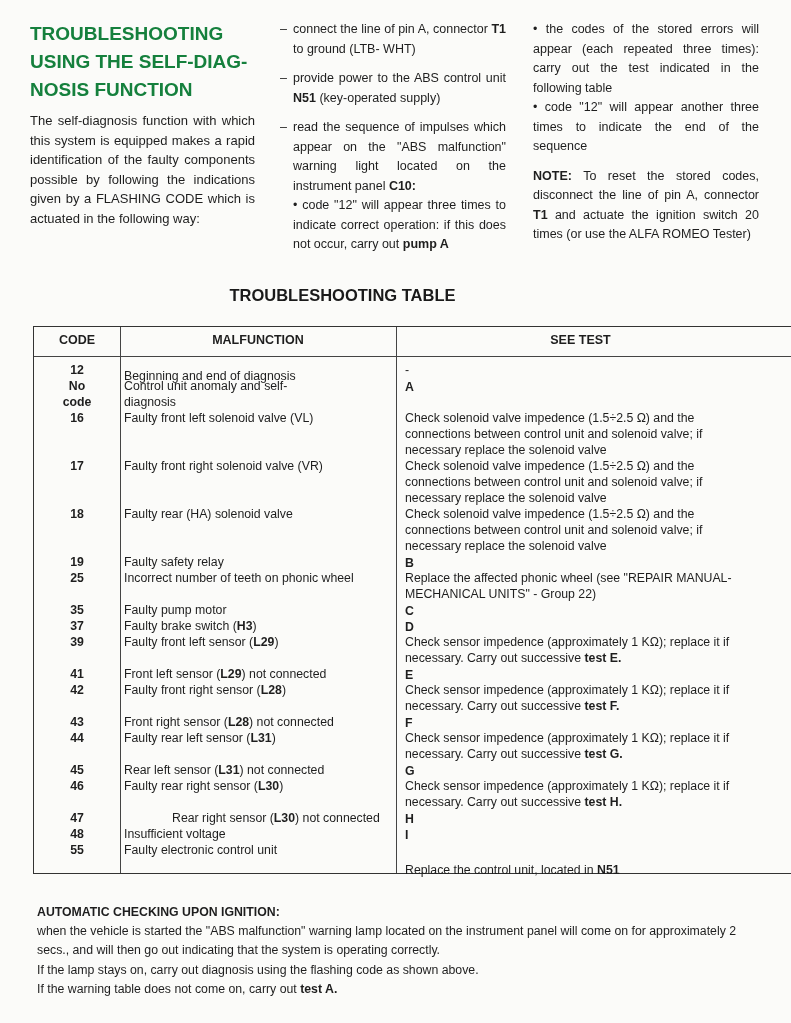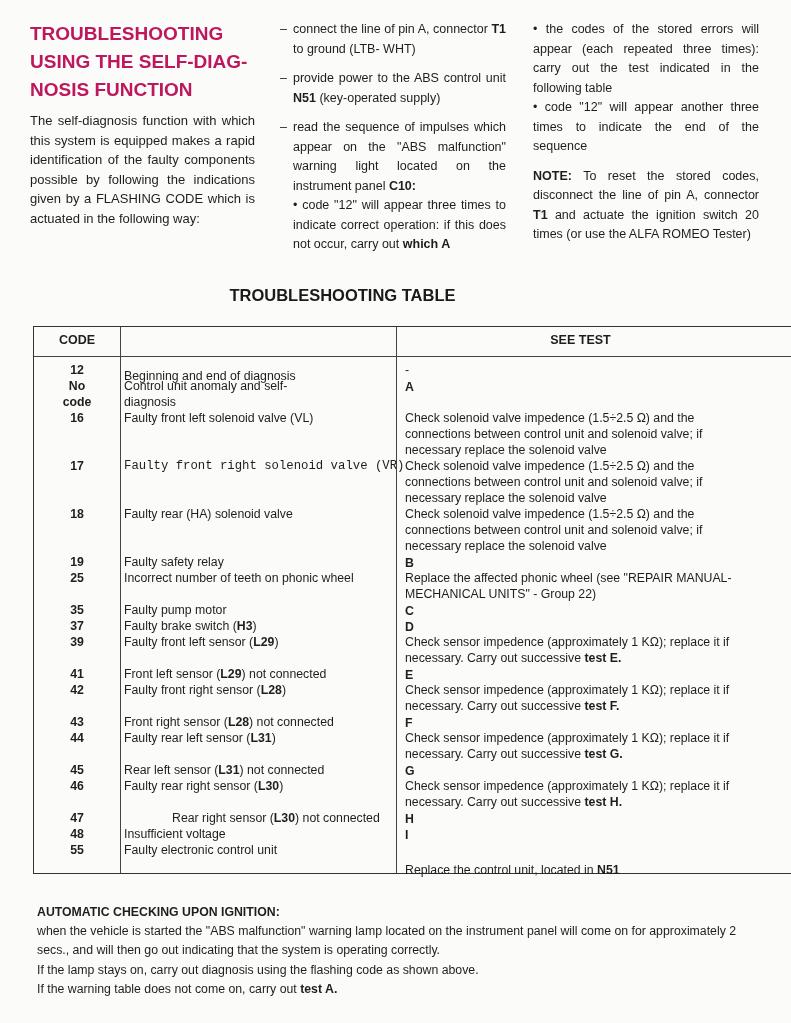--- a/index.html
+++ b/index.html
@@ -4,21 +4,21 @@
 <style>
   html, body { margin:0; padding:0; }
   body {
     width:791px; height:1023px; position:relative; overflow:hidden;
     background:#fbfbf9; color:#1e1e1e;
     font-family:"Liberation Sans", sans-serif;
   }
   .abs { position:absolute; }
   .h1 {
     left:30px; top:20px; width:240px;
-    font-weight:bold; font-size:19px; line-height:28px; color:#be185d;
+    font-weight:bold; font-size:19px; line-height:28px; color:#15803d;
   }
   .h1 div { white-space:nowrap; }
   .intro {
     left:30px; top:111px; width:225px;
     font-size:13px; line-height:19.5px; text-align:justify;
   }
   .col2 { left:280px; top:20px; width:226px; font-size:12.5px; line-height:19.5px; }
   .col3 { left:533px; top:20px; width:226px; font-size:12.5px; line-height:19.5px; }
   .dash { position:relative; padding-left:13px; margin-bottom:10px; text-align:justify; }
   .dash::before { content:"\2013"; position:absolute; left:0; top:0; }
@@ -56,37 +56,38 @@
   <div>NOSIS FUNCTION</div>
 </div>
 
 <div class="abs intro">The self-diagnosis function with which this system is equipped makes a rapid identification of the faulty components possible by following the indications given by a FLASHING CODE which is actuated in the following way:</div>
 
 <div class="abs col2">
   <div class="dash"><span>connect the line of pin A, connector </span><b>T1</b><span> to ground (LTB- WHT)</span></div>
   <div class="dash"><span>provide power to the ABS control unit </span><b>N51</b><span> (key-operated supply)</span></div>
   <div class="dash" style="margin-bottom:0">
     <span>read the sequence of impulses which appear on the "ABS malfunction" warning light located on the instrument panel </span><b>C10:</b>
-    <div class="bullet"><span>• code "12" will appear three times to indicate correct operation: if this does not occur, carry out </span><b>which A</b></div>
+    <div class="bullet"><span>• code "12" will appear three times to indicate correct operation: if this does not occur, carry out </span><b>pump A</b></div>
   </div>
 </div>
 
 <div class="abs col3">
   <div class="bullet">• the codes of the stored errors will appear (each repeated three times): carry out the test indicated in the following table</div>
   <div class="bullet">• code "12" will appear another three times to indicate the end of the sequence</div>
   <div class="note"><b>NOTE:</b><span> To reset the stored codes, disconnect the line of pin A, connector </span><b>T1</b><span> and actuate the ignition switch 20 times (or use the ALFA ROMEO Tester)</span></div>
 </div>
 
 <div class="abs tbl-title">TROUBLESHOOTING TABLE</div>
 
 <div class="abs tbl" id="tbl">
   <div class="vline" style="left:86px"></div>
   <div class="vline" style="left:362px"></div>
   <div class="hline"></div>
   <div class="th" style="left:0;width:86px">CODE</div>
+  <div class="th" style="left:86px;width:276px">MALFUNCTION</div>
   <div class="th" style="left:362px;width:369px">SEE TEST</div>
   <div id="rows">
       <div>
         <div class="cell code" style="top: 35px;">12</div>
         <div class="cell mal" style="top: 35px; margin-top: 6px;">Beginning and end of diagnosis</div>
         <div class="cell test" style="top: 35px;">-</div>
       </div>
       <div>
         <div class="cell code" style="top: 51px;">No</div>
         <div class="cell code" style="top: 67px;">code</div>
@@ -96,21 +97,21 @@
       </div>
       <div>
         <div class="cell code" style="top: 83px;">16</div>
         <div class="cell mal" style="top: 83px;">Faulty front left solenoid valve (VL)</div>
         <div class="cell test" style="top: 83px;">Check solenoid valve impedence (1.5÷2.5 Ω) and the</div>
         <div class="cell test" style="top: 99px;">connections between control unit and solenoid valve; if</div>
         <div class="cell test" style="top: 115px;">necessary replace the solenoid valve</div>
       </div>
       <div>
         <div class="cell code" style="top: 131px;">17</div>
-        <div class="cell mal" style="top: 131px; font-family: Liberation Mono, monospace;">Faulty front right solenoid valve (VR)</div>
+        <div class="cell mal" style="top: 131px;">Faulty front right solenoid valve (VR)</div>
         <div class="cell test" style="top: 131px;">Check solenoid valve impedence (1.5÷2.5 Ω) and the</div>
         <div class="cell test" style="top: 147px;">connections between control unit and solenoid valve; if</div>
         <div class="cell test" style="top: 163px;">necessary replace the solenoid valve</div>
       </div>
       <div>
         <div class="cell code" style="top: 179px;">18</div>
         <div class="cell mal" style="top: 179px;">Faulty rear (HA) solenoid valve</div>
         <div class="cell test" style="top: 179px;">Check solenoid valve impedence (1.5÷2.5 Ω) and the</div>
         <div class="cell test" style="top: 195px;">connections between control unit and solenoid valve; if</div>
         <div class="cell test" style="top: 211px;">necessary replace the solenoid valve</div>

